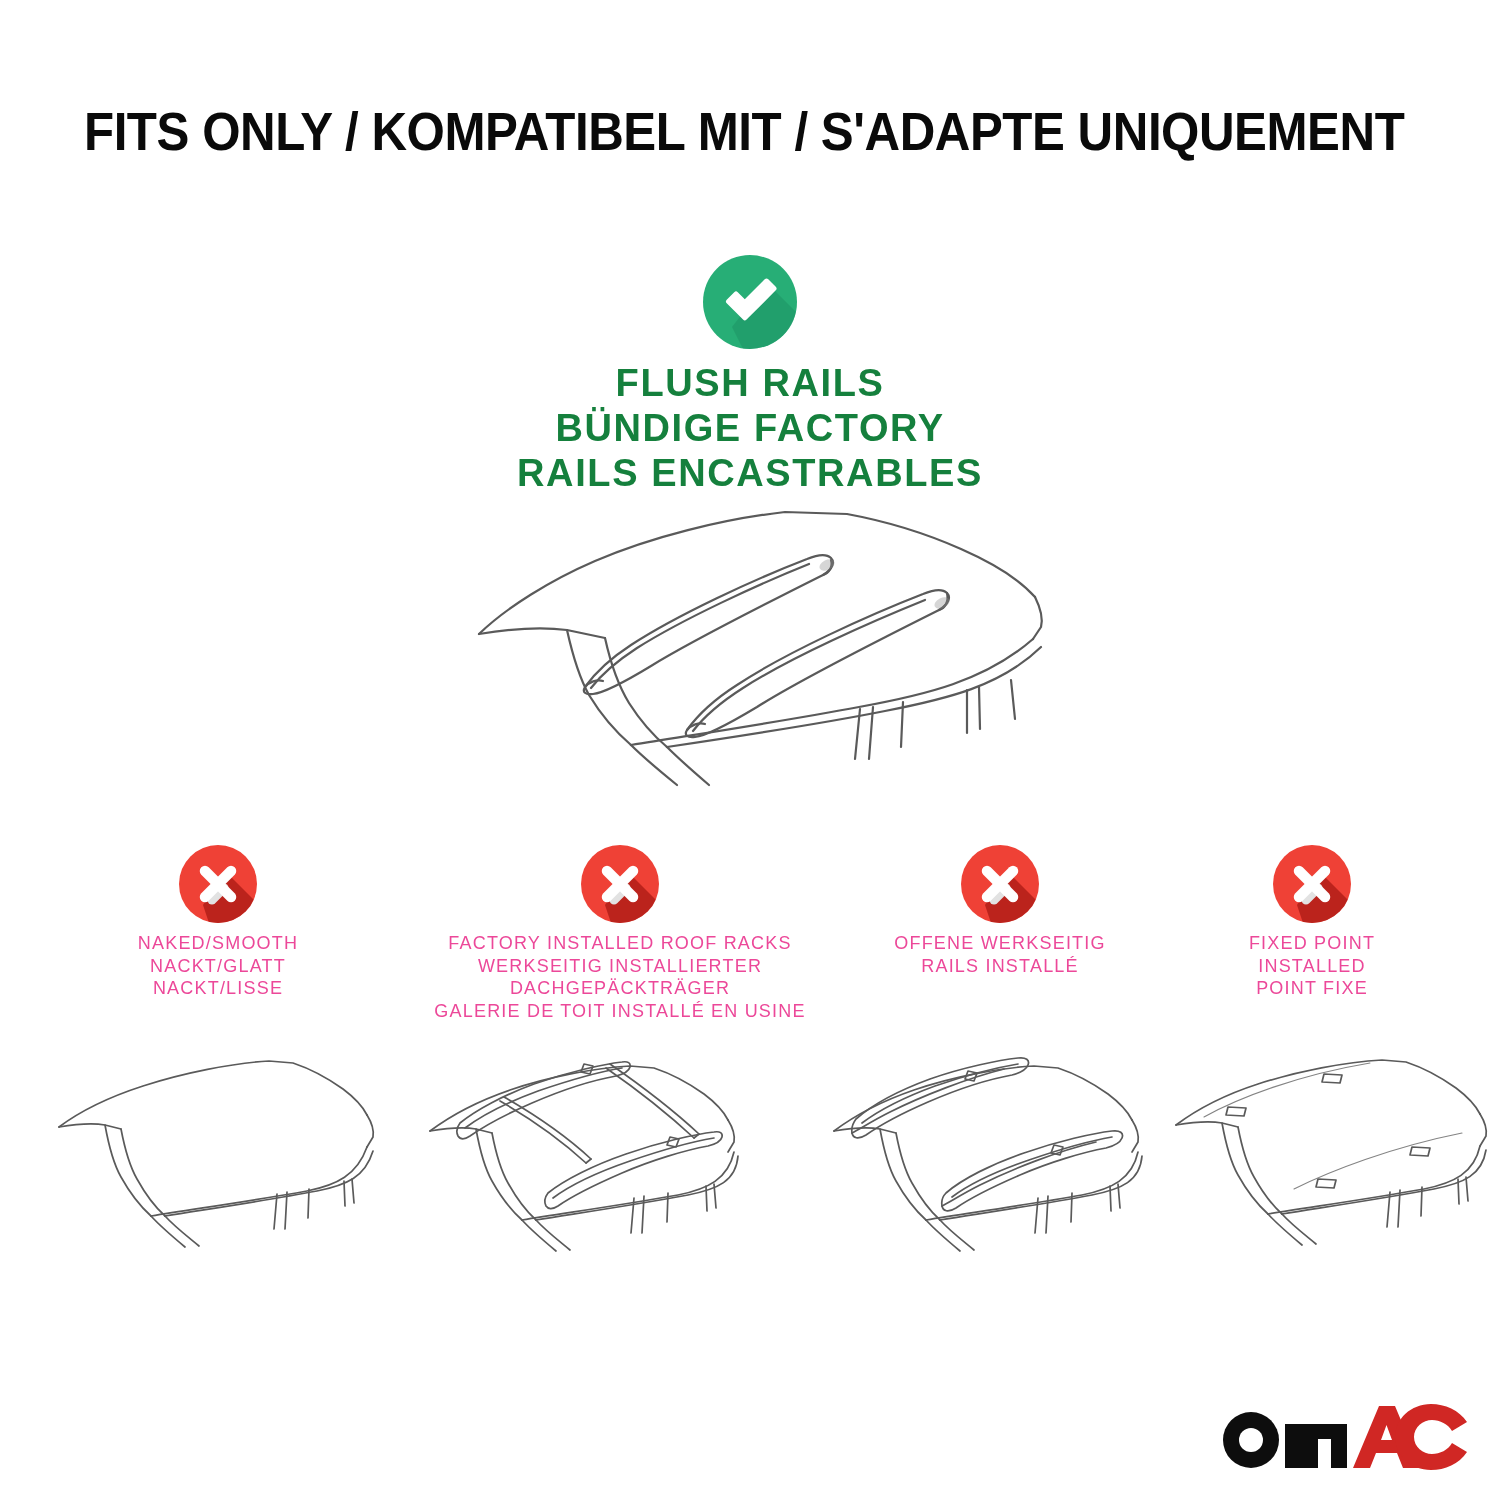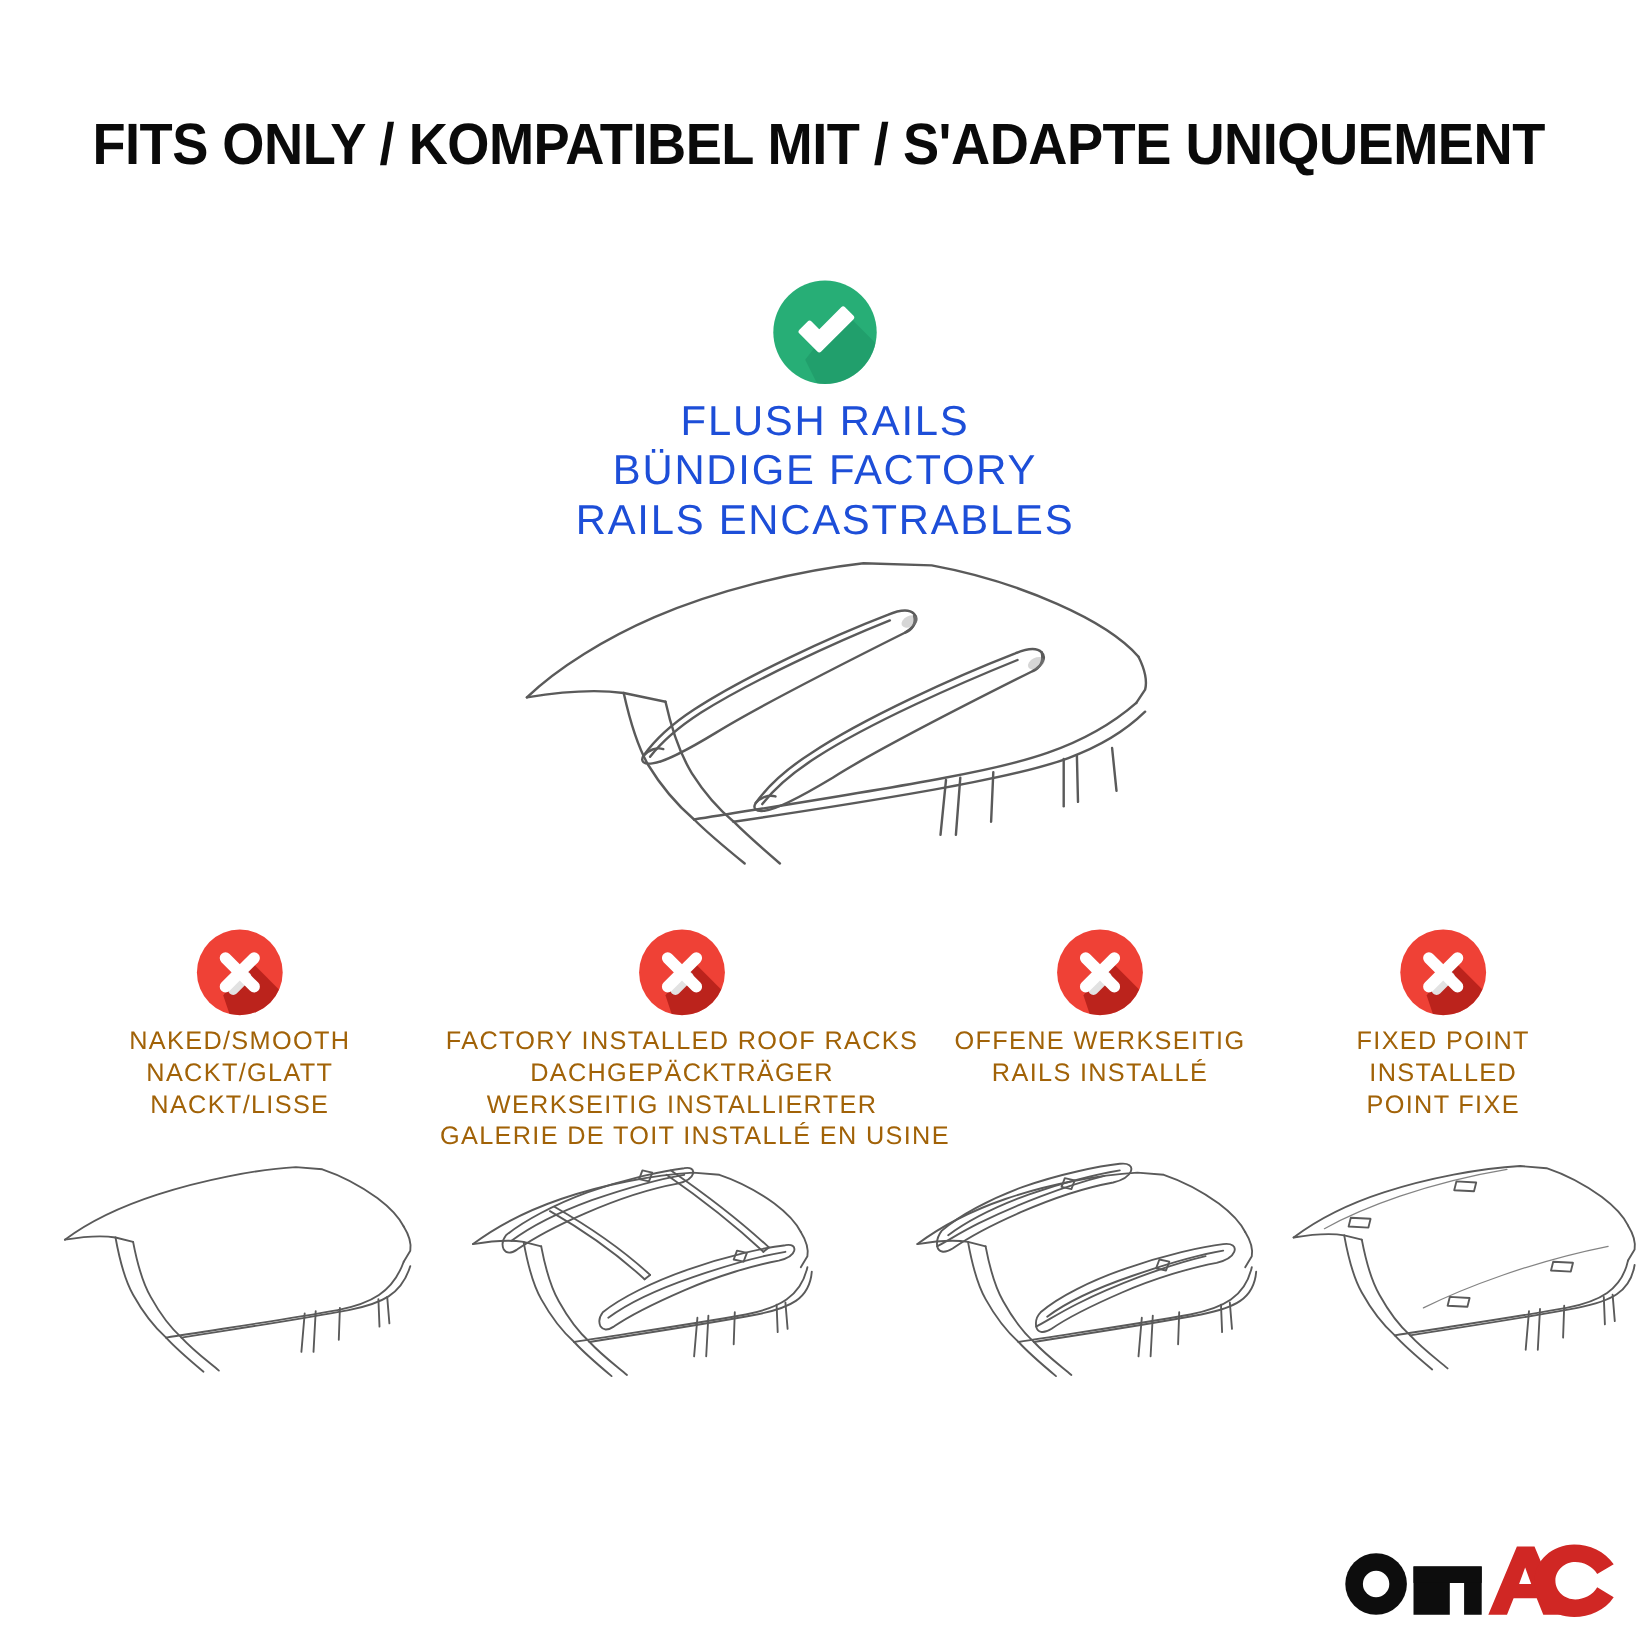--- a/index.html
+++ b/index.html
@@ -46,24 +46,24 @@
 
   .check-icon-wrap {
     width: 94px;
     height: 94px;
     margin: 0 auto 12px auto;
     position: relative;
   }
 
   .hero-text {
     font-size: 38px;
-    font-weight: 400;
+    font-weight: 700;
     letter-spacing: 1.6px;
     line-height: 1.18;
-    color: #1d4ed8;
+    color: #15803d;
   }
   .hero-text div { white-space: nowrap; }
 
   
   .hero-illu {
     position: absolute;
     left: 455px;
     top: 497px;
     width: 610px;
     height: 300px;
@@ -76,25 +76,25 @@
     text-align: center;
   }
   .col .x-icon-wrap {
     width: 78px;
     height: 78px;
     margin: 0 auto;
     position: relative;
   }
   .col .col-label {
     margin-top: 9px;
-    font-size: 23px;
+    font-size: 18px;
     font-weight: 300;
     letter-spacing: 1.2px;
     line-height: 1.25;
-    color: #a16207;
+    color: #ec4899;
   }
   .col .col-label div { white-space: nowrap; }
 
   .col-illu {
     position: absolute;
     top: 1055px;
   }
 
   
   #col-0 { left: 38px;  width: 360px; }
@@ -260,22 +260,22 @@
         <rect x="34.5" y="36" width="9" height="26" rx="4.5" fill="#E2E2E2" transform="rotate(45 39 49)"></rect>
       </g>
       <g stroke="#FFFFFF" stroke-width="10.5" stroke-linecap="round">
         <line x1="26" y1="26" x2="52" y2="52"></line>
         <line x1="52" y1="26" x2="26" y2="52"></line>
       </g>
     </svg>
   </div>
   <div class="col-label">
     <div>FACTORY INSTALLED ROOF RACKS</div>
+    <div>WERKSEITIG INSTALLIERTER</div>
     <div>DACHGEPÄCKTRÄGER</div>
-    <div>WERKSEITIG INSTALLIERTER</div>
     <div>GALERIE DE TOIT INSTALLÉ EN USINE</div>
   </div>
 </div>
 
 <div class="col-illu" id="illu-1">
   <svg width="350" height="215" viewBox="0 0 350 215" aria-hidden="true">
     <g fill="none" stroke="#5A5A5A" stroke-width="1.7" stroke-linecap="round" stroke-linejoin="round">
 
       <path d="M12 76 C32 61 60 46 92 35 C130 22 176 13 212 11 L236 13
                C254 19 272 29 286 39 C298 48 306 57 310 65"></path>

